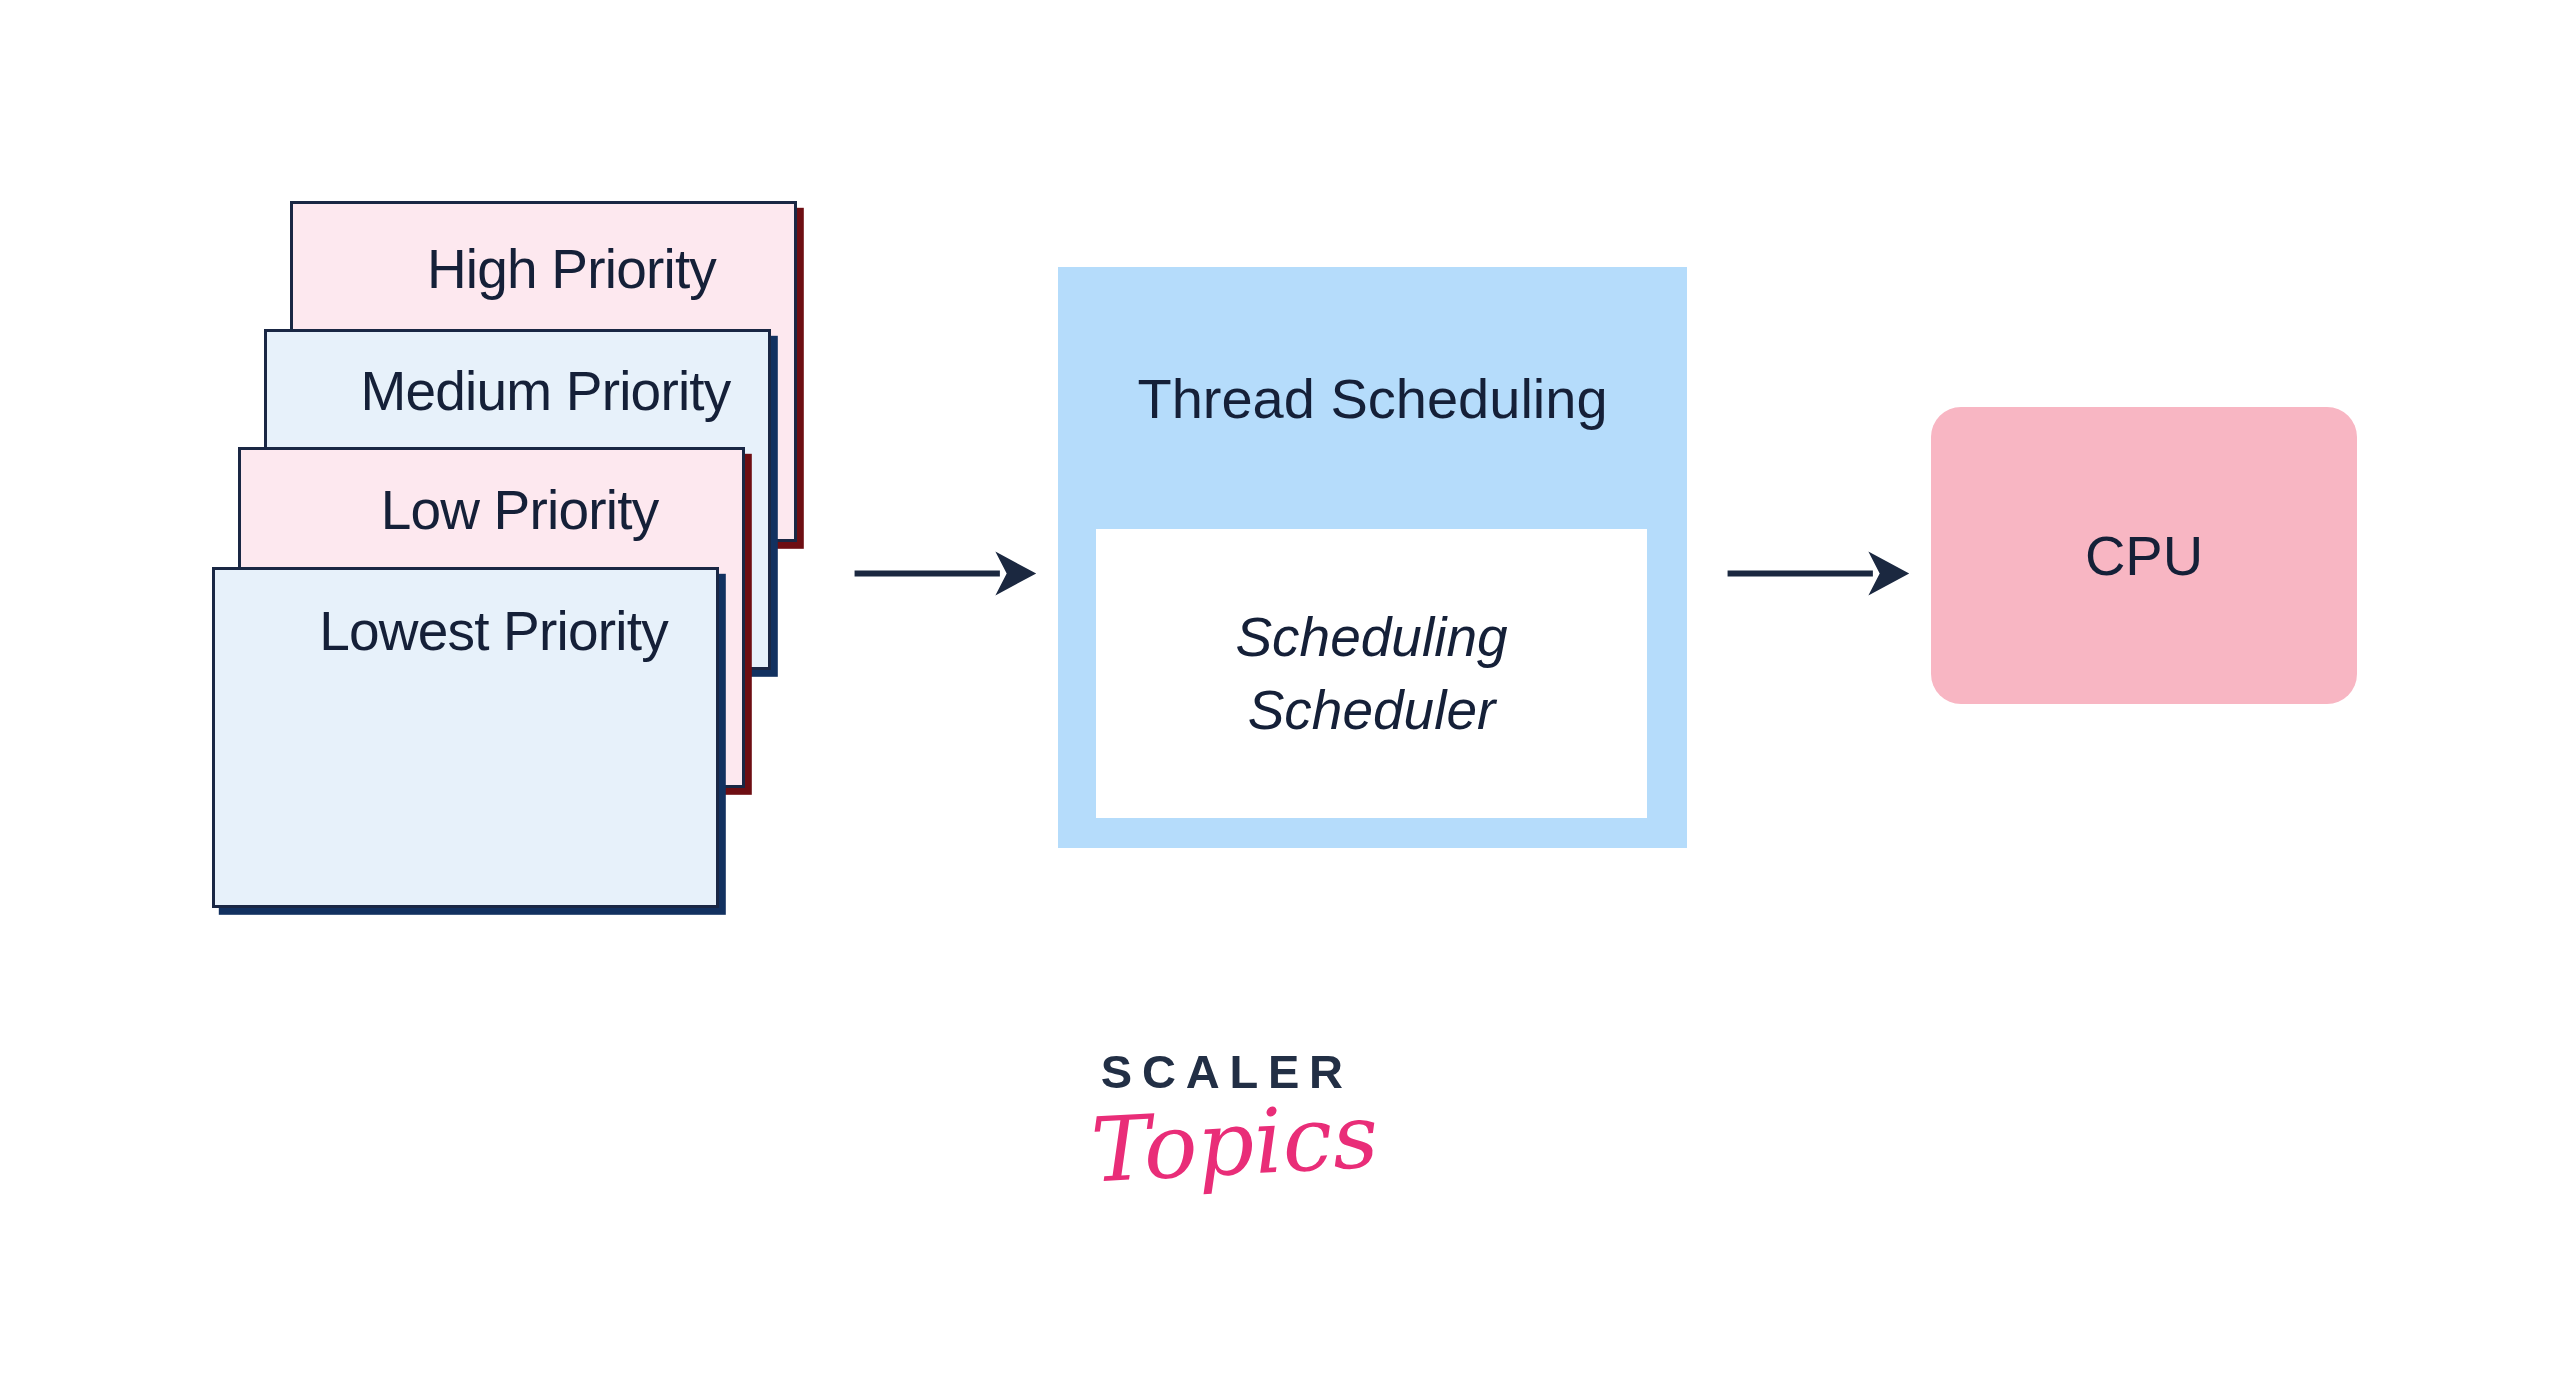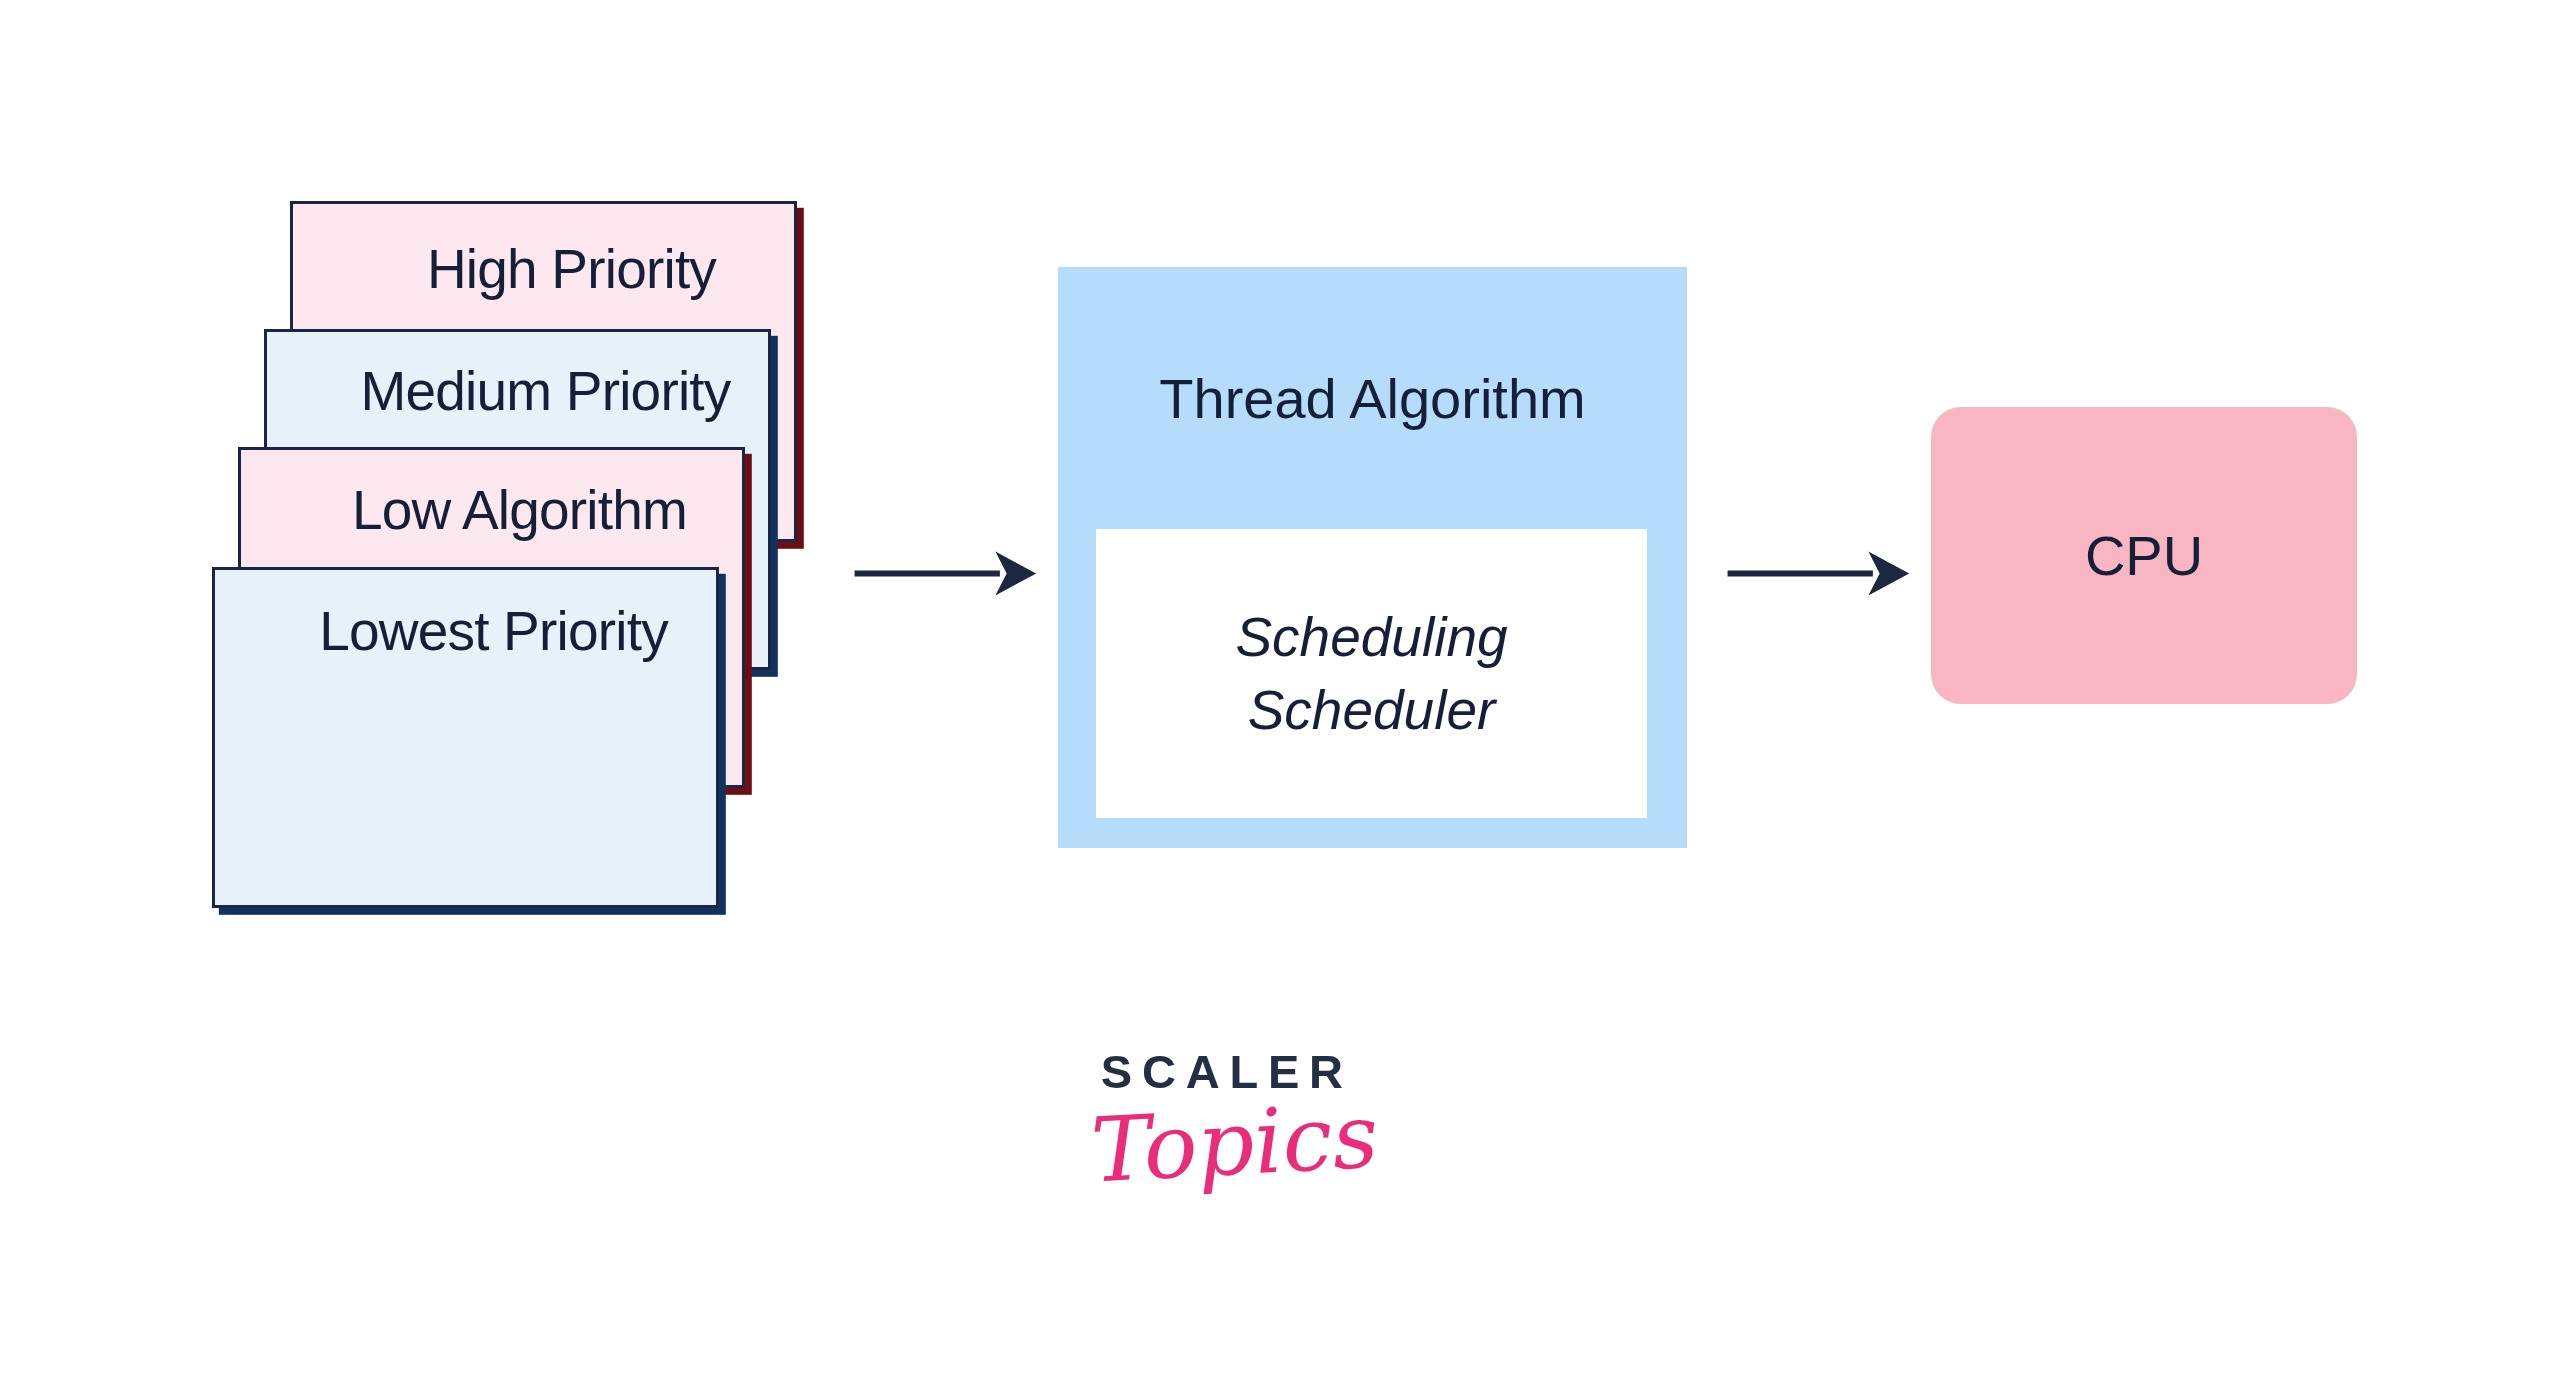--- a/index.html
+++ b/index.html
@@ -114,34 +114,34 @@
 
   <div class="card pink" style="left:290px; top:201px;">
     <div class="card-label" style="height:129px;">High Priority</div>
   </div>
 
   <div class="card blue" style="left:264px; top:329px;">
     <div class="card-label" style="height:117px;">Medium Priority</div>
   </div>
 
   <div class="card pink" style="left:238px; top:447px;">
-    <div class="card-label" style="height:120px;">Low Algorithm</div>
+    <div class="card-label" style="height:120px;">Low Priority</div>
   </div>
 
   <div class="card blue" style="left:212px; top:567px;">
     <div class="card-label" style="height:121px;">Lowest Priority</div>
   </div>
 
   <svg class="arrow" style="left:847px; top:543px;" width="193" height="61" viewBox="0 0 255 80">
     <line x1="10" y1="40" x2="202" y2="40"></line>
     <path d="M 196 11 L 250 40 L 196 69 L 211 40 Z"></path>
   </svg>
 
   <div class="sched">
-    <div class="sched-title">Thread Algorithm</div>
+    <div class="sched-title">Thread Scheduling</div>
     <div class="sched-inner">
       <div>Scheduling</div>
       <div>Scheduler</div>
     </div>
   </div>
 
   <svg class="arrow" style="left:1720px; top:543px;" width="193" height="61" viewBox="0 0 255 80">
     <line x1="10" y1="40" x2="202" y2="40"></line>
     <path d="M 196 11 L 250 40 L 196 69 L 211 40 Z"></path>
   </svg>

